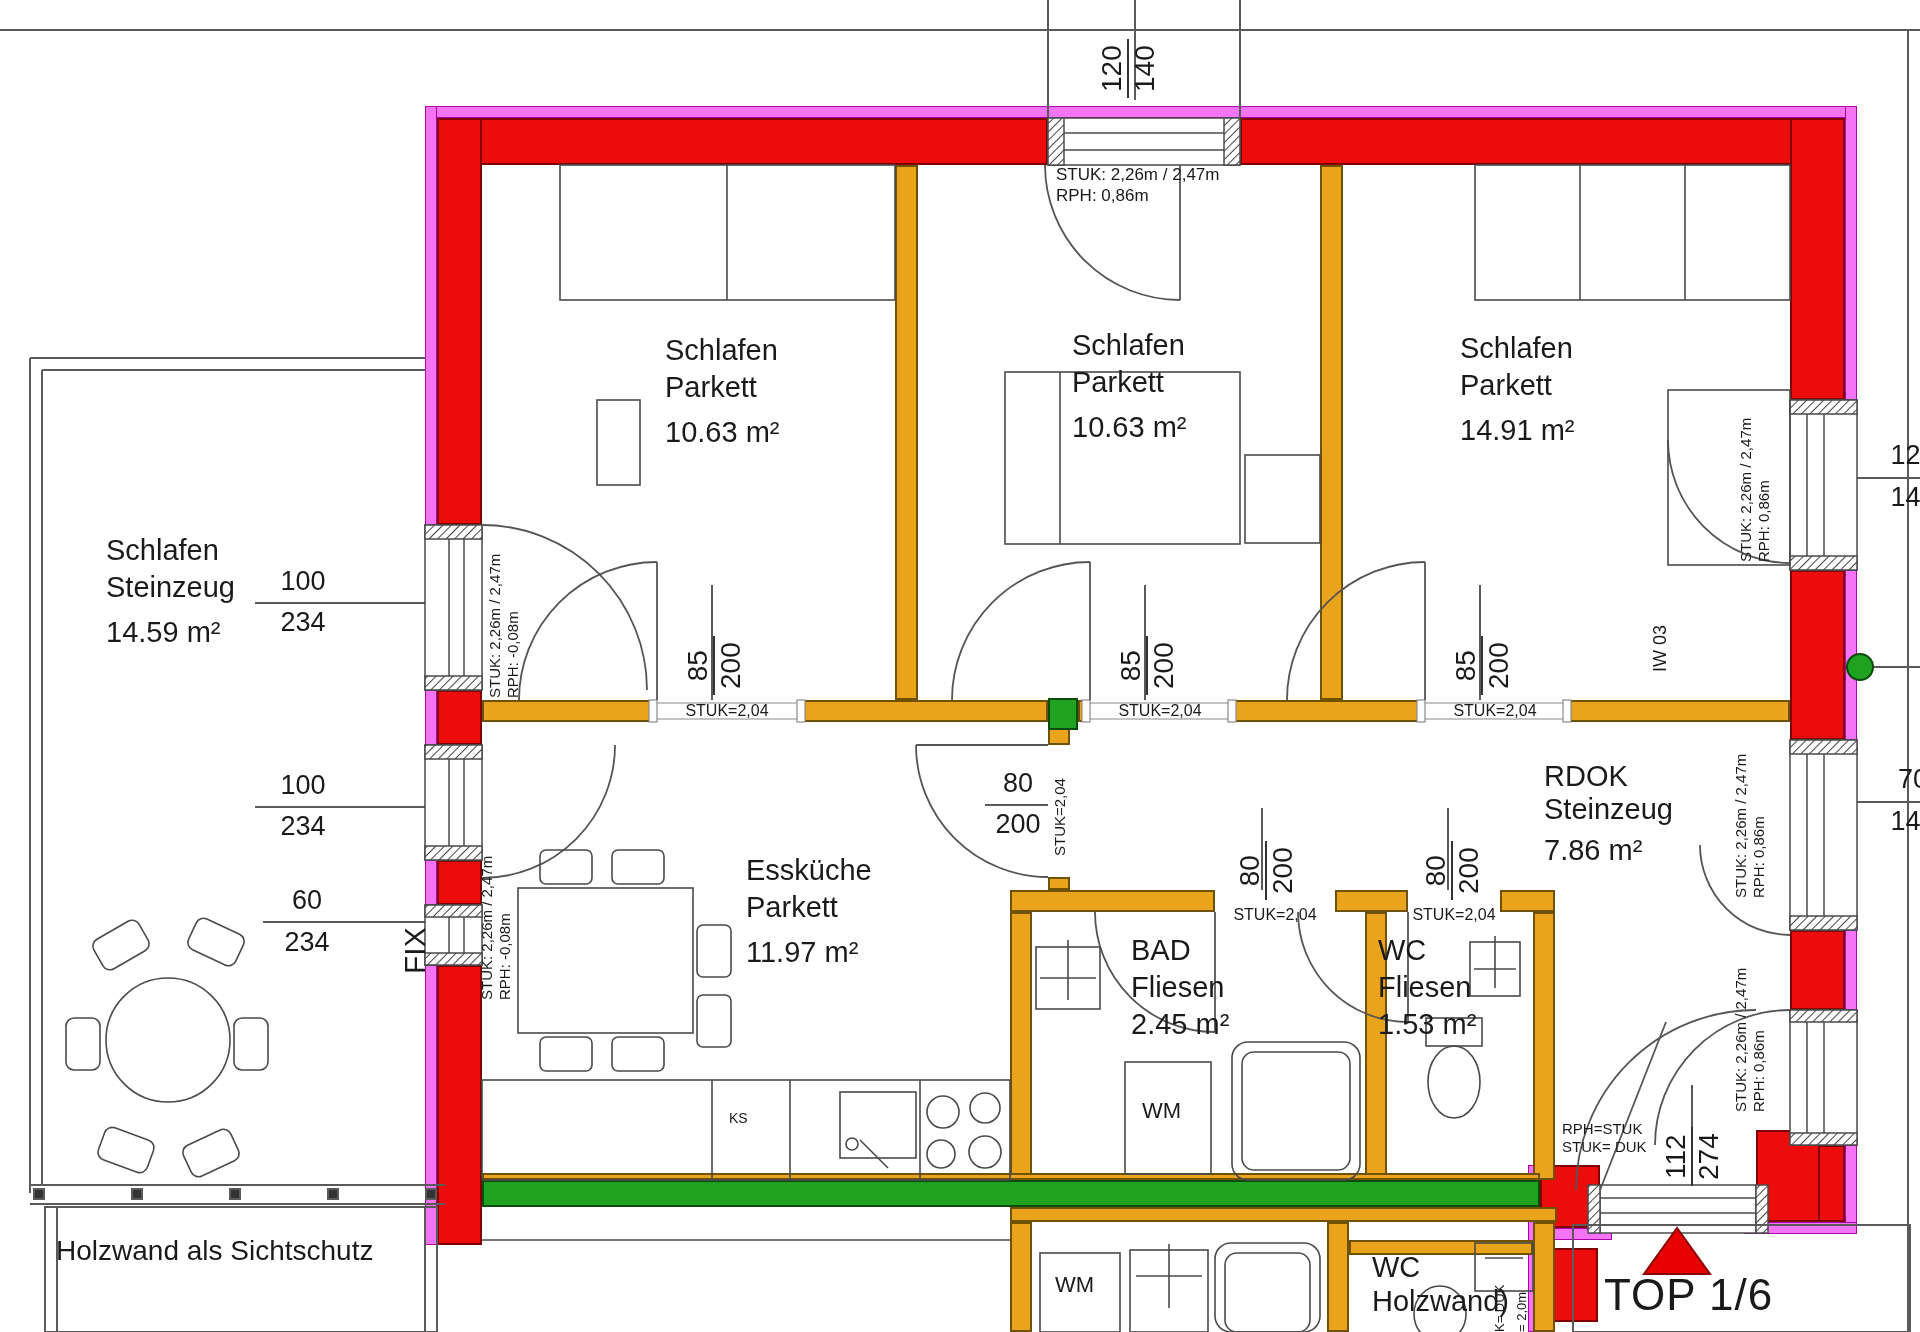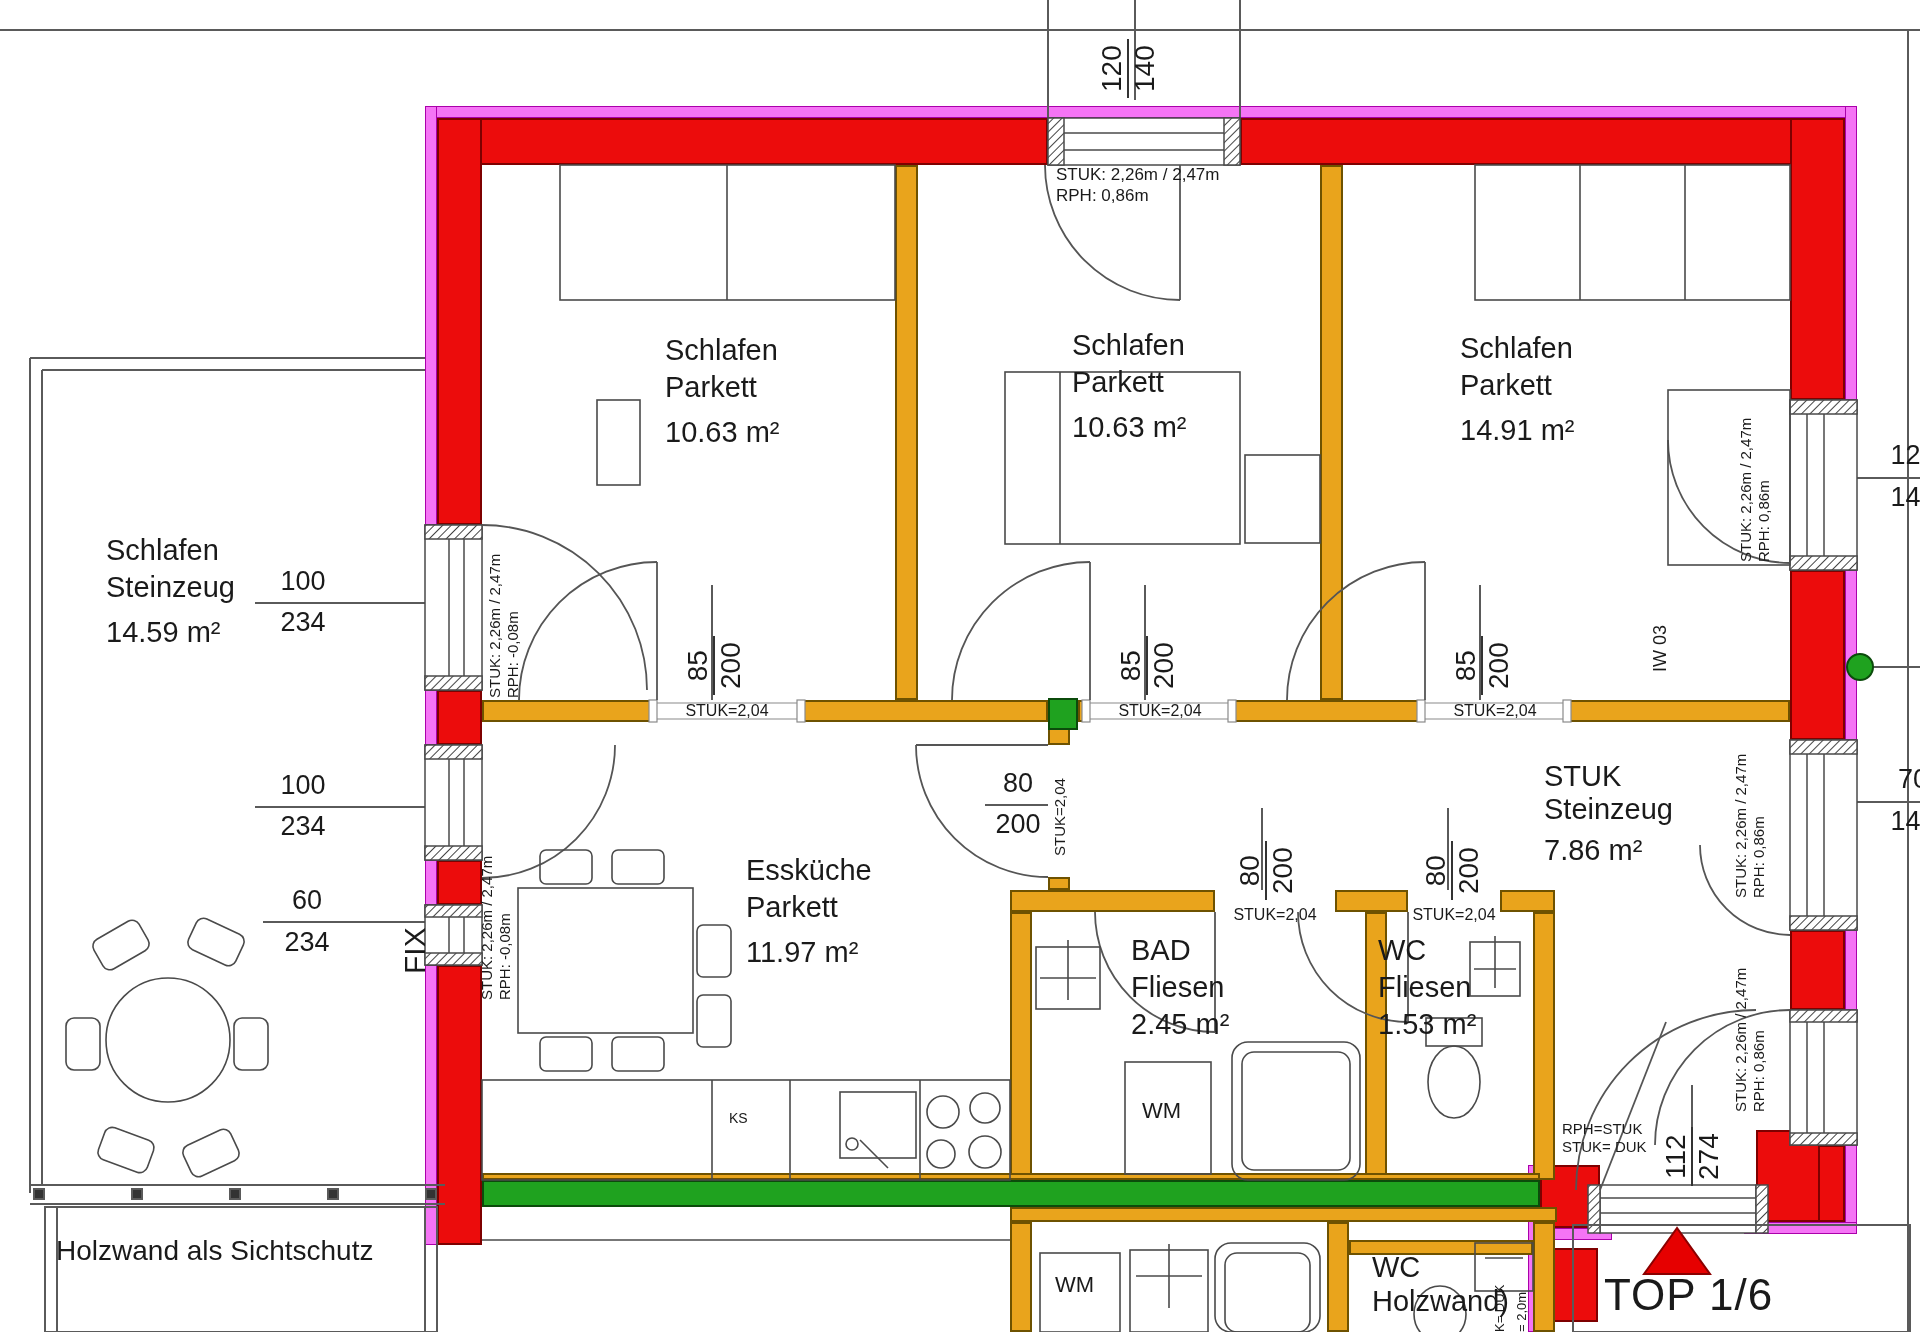--- a/index.html
+++ b/index.html
@@ -364,21 +364,21 @@
     <span>BAD</span>
     <span>Fliesen</span>
     <span>2.45 m²</span>
   </div>
   <div class="lbl room two" style="left:1378px;top:932px">
     <span>WC</span>
     <span>Fliesen</span>
     <span>1.53 m²</span>
   </div>
   <div class="lbl room two" style="left:1544px;top:760px;line-height:33px">
-    <span>STUK</span>
+    <span>RDOK</span>
     <span>Steinzeug</span>
     <span class="area">7.86 m²</span>
   </div>
   <div class="lbl room two" style="left:1372px;top:1250px;line-height:34px">
     <span>WC</span>
     <span>Holzwand)</span>
   </div>
 
   <div class="lbl" style="left:56px;top:1235px;font-size:28px">Holzwand als Sichtschutz</div>
   <div class="lbl top-label" style="left:1604px;top:1270px">TOP 1/6</div>

